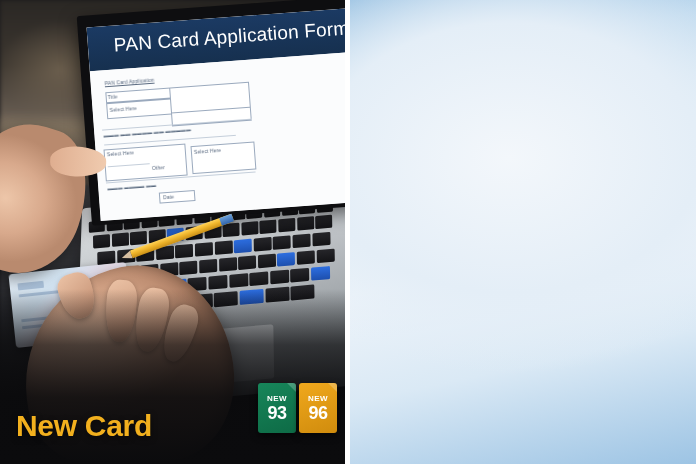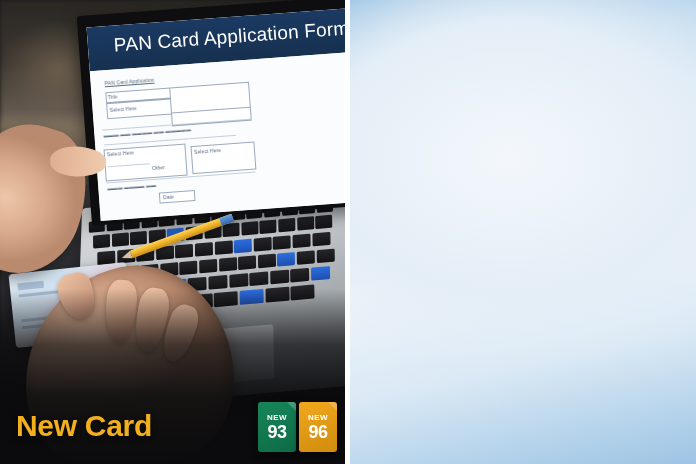--- a/index.html
+++ b/index.html
@@ -235,21 +235,21 @@
     font-weight: bold;
     line-height: 1.06;
     letter-spacing: -.3px;
     text-shadow: 0 2px 6px rgba(0,0,0,.55);
   }
   .hl-line.accent { color: #F2B01E; }
 
   
   .badges {
     position: absolute;
-    right: 8px; bottom: 12px;
+    right: 8px; bottom: 31px;
     display: flex;
     gap: 3px;
     align-items: flex-end;
   }
   .badge {
     width: 38px; height: 50px;
     border-radius: 3px;
     display: flex;
     flex-direction: column;
     align-items: center;

